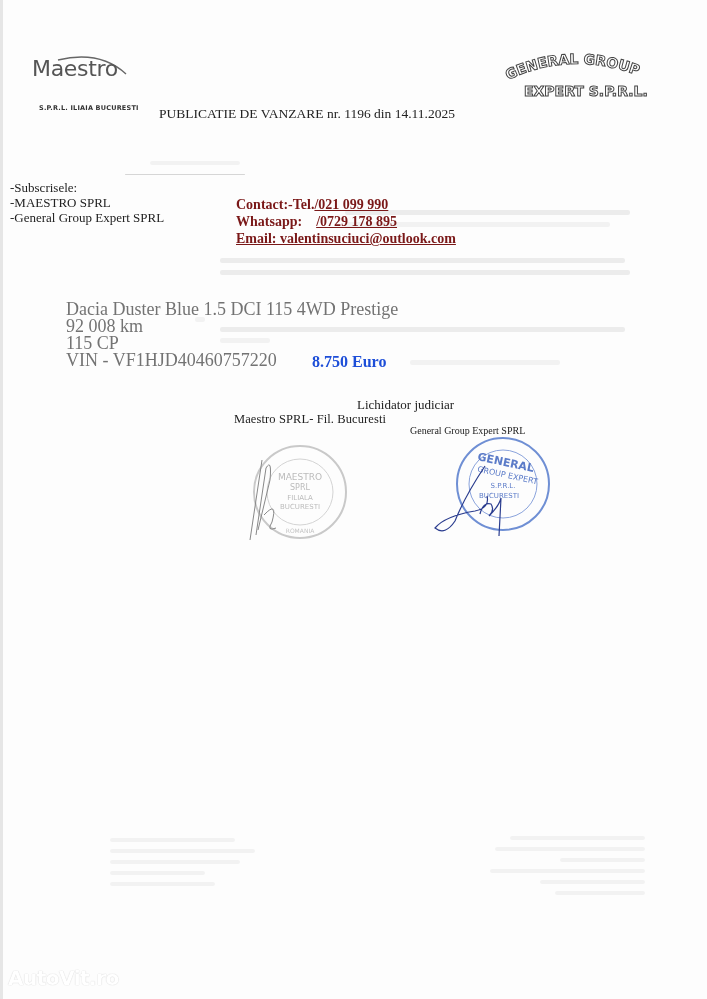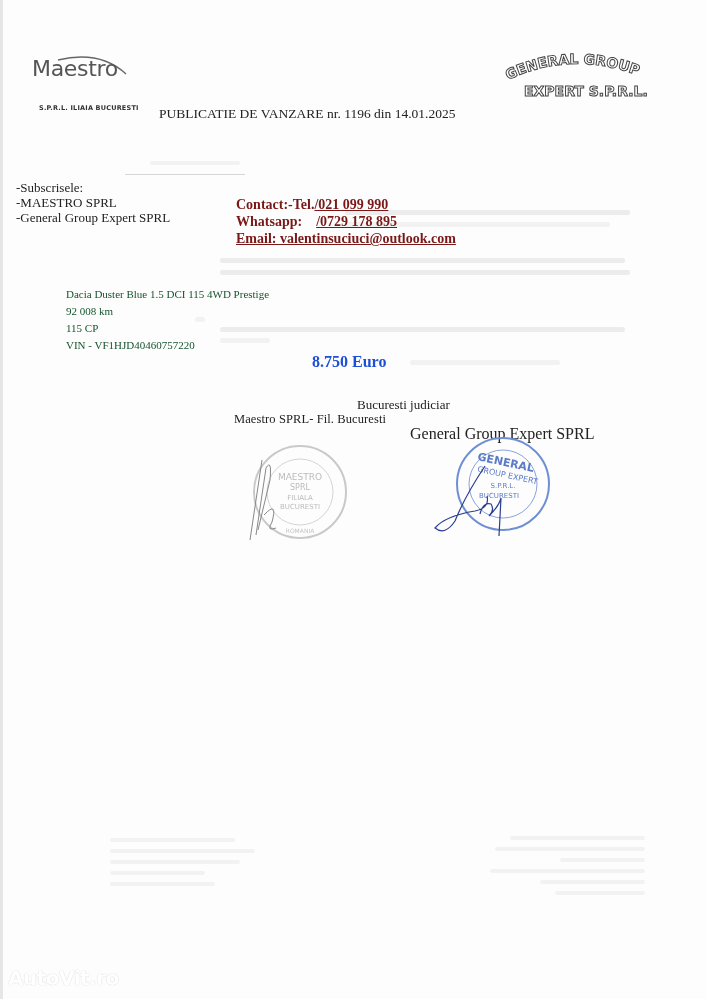--- a/index.html
+++ b/index.html
@@ -16,36 +16,36 @@
   .maestro-logo svg { position: absolute; left: 0; top: 0; }
   .maestro-sub { position: absolute; left: 39px; top: 104px; font-family: "DejaVu Sans", sans-serif; font-weight: bold; font-size: 6.5px; color: #333; letter-spacing: 0.2px; }
   .gge-logo { position: absolute; left: 500px; top: 46px; width: 150px; height: 56px; }
   .title { position: absolute; left: 159px; top: 106px; font-size: 13.5px; color: #222; white-space: nowrap; }
 
   
   .ghost { position: absolute; background: #ececec; height: 5px; border-radius: 2px; }
   .ghost.lt { background: #f2f2f2; }
 
   
-  .addr { position: absolute; left: 16px; top: 180px; font-size: 13px; line-height: 15px; color: #222; }
+  .addr { position: absolute; left: 10px; top: 180px; font-size: 13px; line-height: 15px; color: #222; }
   .addr div { white-space: nowrap; }
 
   
   .contact { position: absolute; left: 236px; top: 196px; font-weight: bold; font-size: 14px; line-height: 17px; color: #7a1818; white-space: nowrap; }
   .contact .u { text-decoration: underline; text-decoration-thickness: 1px; }
 
   
-  .vehicle { position: absolute; left: 66px; top: 286px; font-size: 11px; line-height: 17px; color: #14532d; }
+  .vehicle { position: absolute; left: 66px; top: 301px; font-size: 18px; line-height: 17px; color: #737373; }
   .vehicle div { white-space: nowrap; }
   .price { position: absolute; left: 312px; top: 353px; font-weight: bold; font-size: 16px; color: #1d4ed8; white-space: nowrap; }
 
   
   .liq { position: absolute; left: 357px; top: 397px; font-size: 13px; color: #222; white-space: nowrap; }
   .sig1 { position: absolute; left: 234px; top: 400px; font-size: 12.5px; color: #222; white-space: nowrap; letter-spacing: 0.1px; margin-top: 12px; }
-  .sig2 { position: absolute; left: 410px; top: 425px; font-size: 16px; color: #222; white-space: nowrap; }
+  .sig2 { position: absolute; left: 410px; top: 425px; font-size: 10px; color: #222; white-space: nowrap; }
   .stamp1 { position: absolute; left: 228px; top: 440px; width: 140px; height: 110px; }
   .stamp2 { position: absolute; left: 425px; top: 436px; width: 150px; height: 110px; }
 
   .watermark { position: absolute; left: 8px; top: 966px; font-family: "DejaVu Sans", sans-serif; font-weight: bold; font-size: 20px; color: #ffffff;
     text-shadow: 0 0 1px #d8d8d8, 0 0 1px #d8d8d8; letter-spacing: -0.5px; }
 </style>
 </head>
 <body>
 
 <div class="page">
@@ -64,21 +64,21 @@
       <defs>
           <path id="arcp" d="M8 34 Q70 4 140 30"></path>
         </defs>
       <text font-family="DejaVu Sans, sans-serif" font-weight="bold" font-size="14" fill="#fff" stroke="#444" stroke-width="1">
         <textPath href="#arcp">GENERAL GROUP</textPath>
       </text>
       <text x="24" y="50" font-family="DejaVu Sans, sans-serif" font-weight="bold" font-size="14" fill="#fff" stroke="#444" stroke-width="1">EXPERT S.P.R.L.</text>
     </svg>
   </div>
 
-  <div class="title">PUBLICATIE DE VANZARE nr. 1196 din 14.01.2025</div>
+  <div class="title">PUBLICATIE DE VANZARE nr. 1196 din 14.11.2025</div>
 
   <div class="ghost lt" style="left:150px;top:161px;width:90px;height:4px;"></div>
   <div class="ghost" style="left:125px;top:174px;width:120px;height:1px;background:#d6d6d6;"></div>
   <div class="ghost" style="left:345px;top:210px;width:285px;"></div>
   <div class="ghost lt" style="left:345px;top:222px;width:265px;"></div>
   <div class="ghost" style="left:220px;top:258px;width:405px;"></div>
   <div class="ghost" style="left:220px;top:270px;width:410px;"></div>
   <div class="ghost lt" style="left:195px;top:317px;width:10px;"></div>
   <div class="ghost" style="left:220px;top:327px;width:405px;"></div>
   <div class="ghost lt" style="left:220px;top:338px;width:50px;"></div>
@@ -97,21 +97,21 @@
   </div>
 
   <div class="vehicle">
     <div>Dacia Duster Blue 1.5 DCI 115 4WD Prestige</div>
     <div>92 008 km</div>
     <div>115 CP</div>
     <div>VIN - VF1HJD40460757220</div>
   </div>
   <div class="price">8.750 Euro</div>
 
-  <div class="liq">Bucuresti judiciar</div>
+  <div class="liq">Lichidator judiciar</div>
   <div class="sig1">Maestro SPRL- Fil. Bucuresti</div>
   <div class="sig2">General Group Expert SPRL</div>
 
   <div class="stamp1">
     <svg width="140" height="110" viewBox="0 0 140 110">
       <circle cx="72" cy="52" r="46" fill="none" stroke="#c9c9c9" stroke-width="2"></circle>
       <circle cx="72" cy="52" r="33" fill="none" stroke="#d4d4d4" stroke-width="1"></circle>
       <text x="72" y="40" text-anchor="middle" font-family="DejaVu Sans, sans-serif" font-size="9" fill="#bbb">MAESTRO</text>
       <text x="72" y="50" text-anchor="middle" font-family="DejaVu Sans, sans-serif" font-size="8" fill="#bbb">SPRL</text>
       <text x="72" y="60" text-anchor="middle" font-family="DejaVu Sans, sans-serif" font-size="7" fill="#bbb">FILIALA</text>

